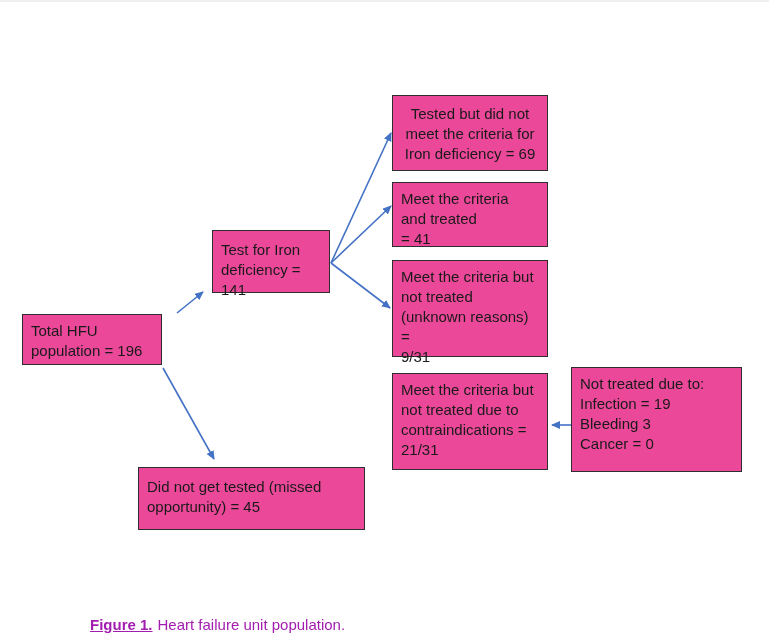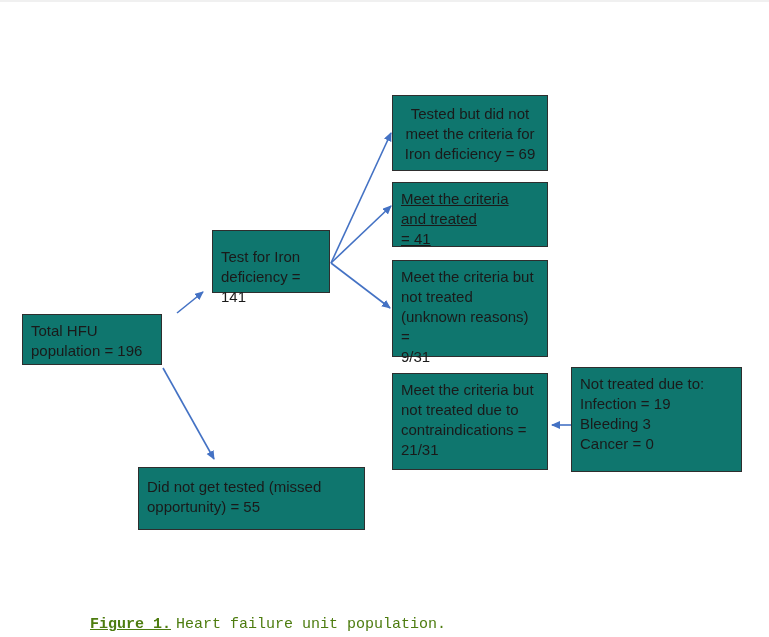--- a/index.html
+++ b/index.html
@@ -19,39 +19,38 @@
   }
   .arrows {
     position: absolute;
     left: 0;
     top: 0;
   }
   .node {
     position: absolute;
     box-sizing: border-box;
     border: 1.5px solid #2e2e2e;
-    background: #0f766e;
+    background: #ec4899;
     font-size: 15px;
     line-height: 1.33;
     padding: 6px 8px;
   }
   .node .txt {
     white-space: pre-line;
   }
   .centered {
     text-align: center;
     padding-top: 8px;
   }
   .caption {
     position: absolute;
     left: 90px;
     top: 614px;
     font-size: 15px;
-    color: #4d7c0f;
-    font-family: Liberation Mono, monospace;
+    color: #a21caf;
   }
   .caption .lbl {
     font-weight: bold;
     text-decoration: underline;
   }
   .caption .txt {
     margin-left: 5px;
   }
 </style>
 </head>
@@ -74,32 +73,32 @@
     <line x1="331" y1="261" x2="391" y2="204" stroke="#4472C4" stroke-width="1.6" marker-end="url(#ah-end)"></line>
     <line x1="331" y1="261" x2="390" y2="306" stroke="#4472C4" stroke-width="1.6" marker-end="url(#ah-end)"></line>
     <line x1="552" y1="423" x2="584" y2="423" stroke="#4472C4" stroke-width="1.6" marker-start="url(#ah-start)" marker-end="url(#ah-end)"></line>
   </svg>
 
   <div class="node" style="left:22px; top:312px; width:140px; height:51px;">
     <span class="txt">Total HFU
 population = 196</span>
   </div>
 
-  <div class="node" style="left:212px; top:228px; width:118px; height:63px; padding-top:16px;">
+  <div class="node" style="left:212px; top:228px; width:118px; height:63px; padding-top:9px;">
     <span class="txt">Test for Iron
 deficiency = 141</span>
   </div>
 
   <div class="node centered" style="left:392px; top:93px; width:156px; height:76px;">
     <span class="txt">Tested but did not
 meet the criteria for
 Iron deficiency = 69</span>
   </div>
 
-  <div class="node" style="left:392px; top:180px; width:156px; height:65px;text-decoration:underline;">
+  <div class="node" style="left:392px; top:180px; width:156px; height:65px;">
     <span class="txt">Meet the criteria
 and treated
 = 41</span>
   </div>
 
   <div class="node" style="left:392px; top:258px; width:156px; height:97px;">
     <span class="txt">Meet the criteria but
 not treated
 (unknown reasons) =
 9/31</span>
@@ -114,20 +113,20 @@
 
   <div class="node" style="left:571px; top:365px; width:171px; height:105px;">
     <span class="txt">Not treated due to:
 Infection = 19
 Bleeding 3
 Cancer = 0</span>
   </div>
 
   <div class="node" style="left:138px; top:465px; width:227px; height:63px; padding-top:9px;">
     <span class="txt">Did not get tested (missed
-opportunity) = 55</span>
+opportunity) = 45</span>
   </div>
 
   <div class="caption">
     <span class="lbl">Figure 1.</span><span class="txt">Heart failure unit population.</span>
   </div>
 
 </div>
 
 </body></html>

